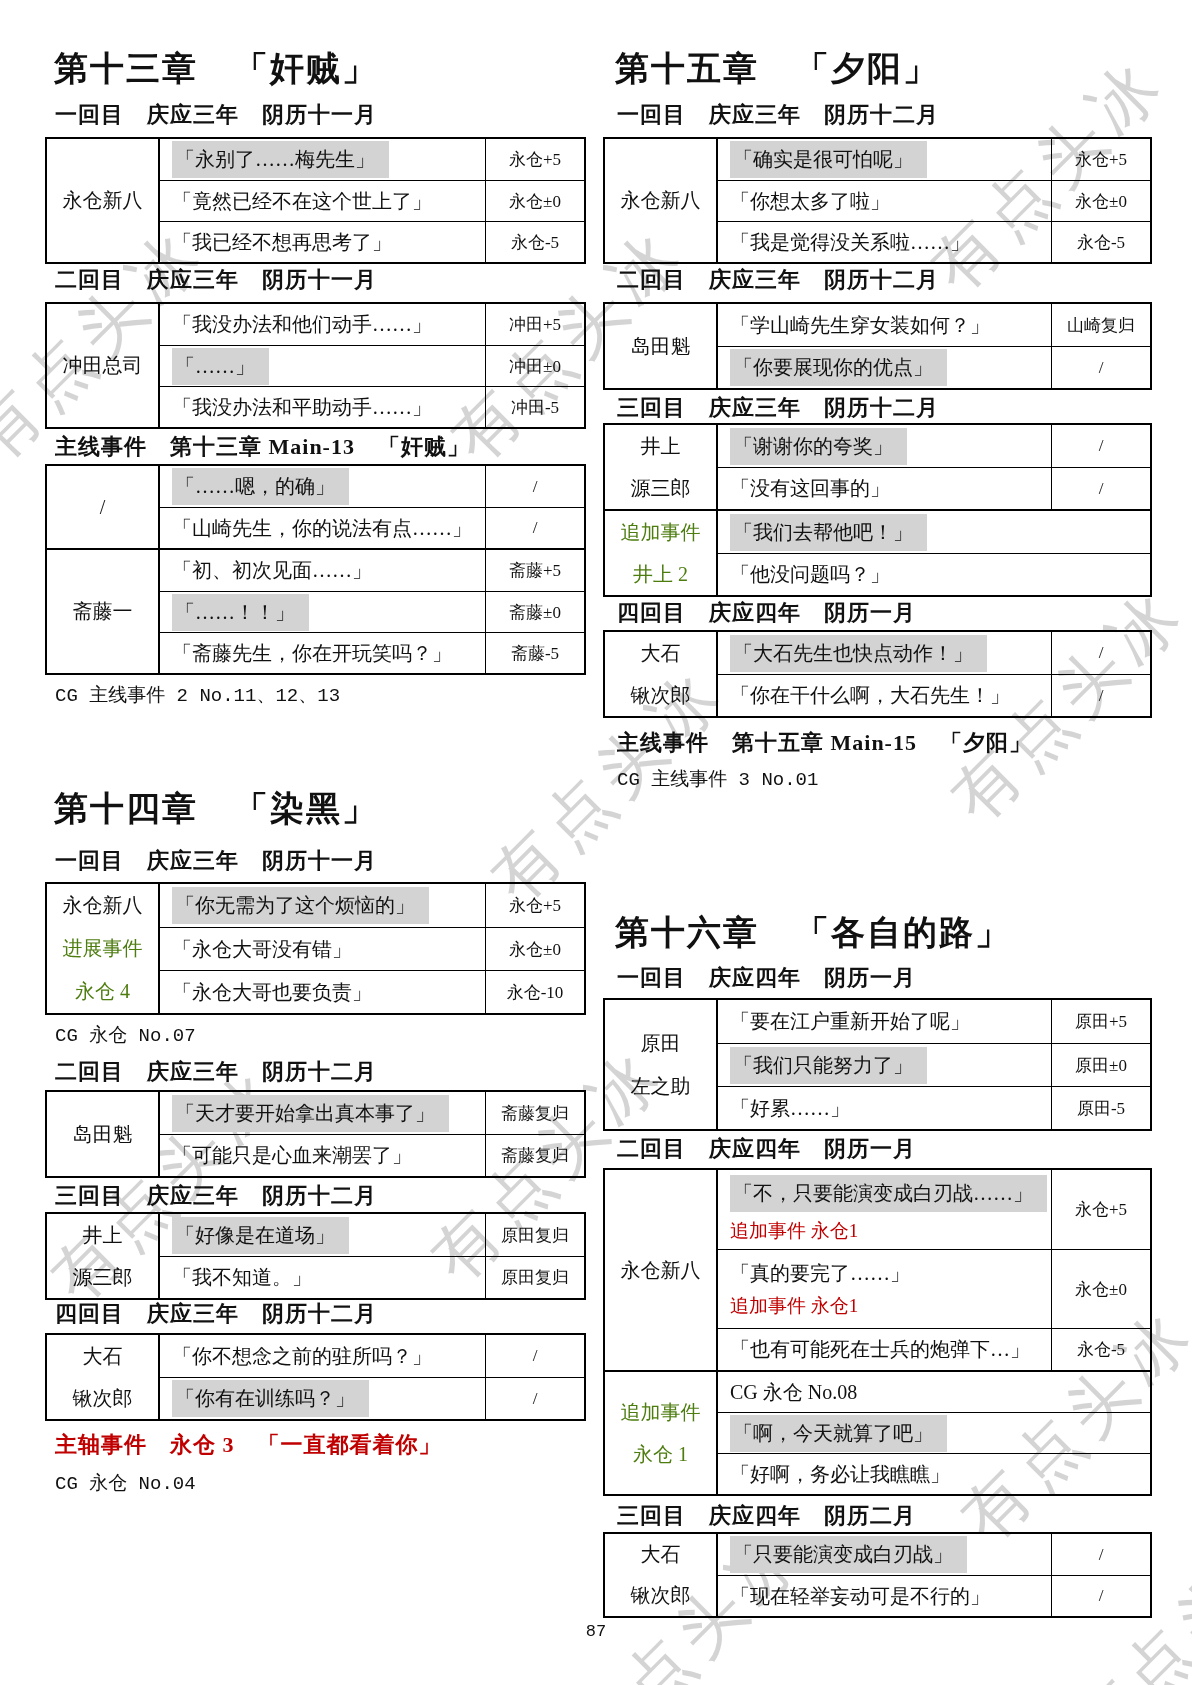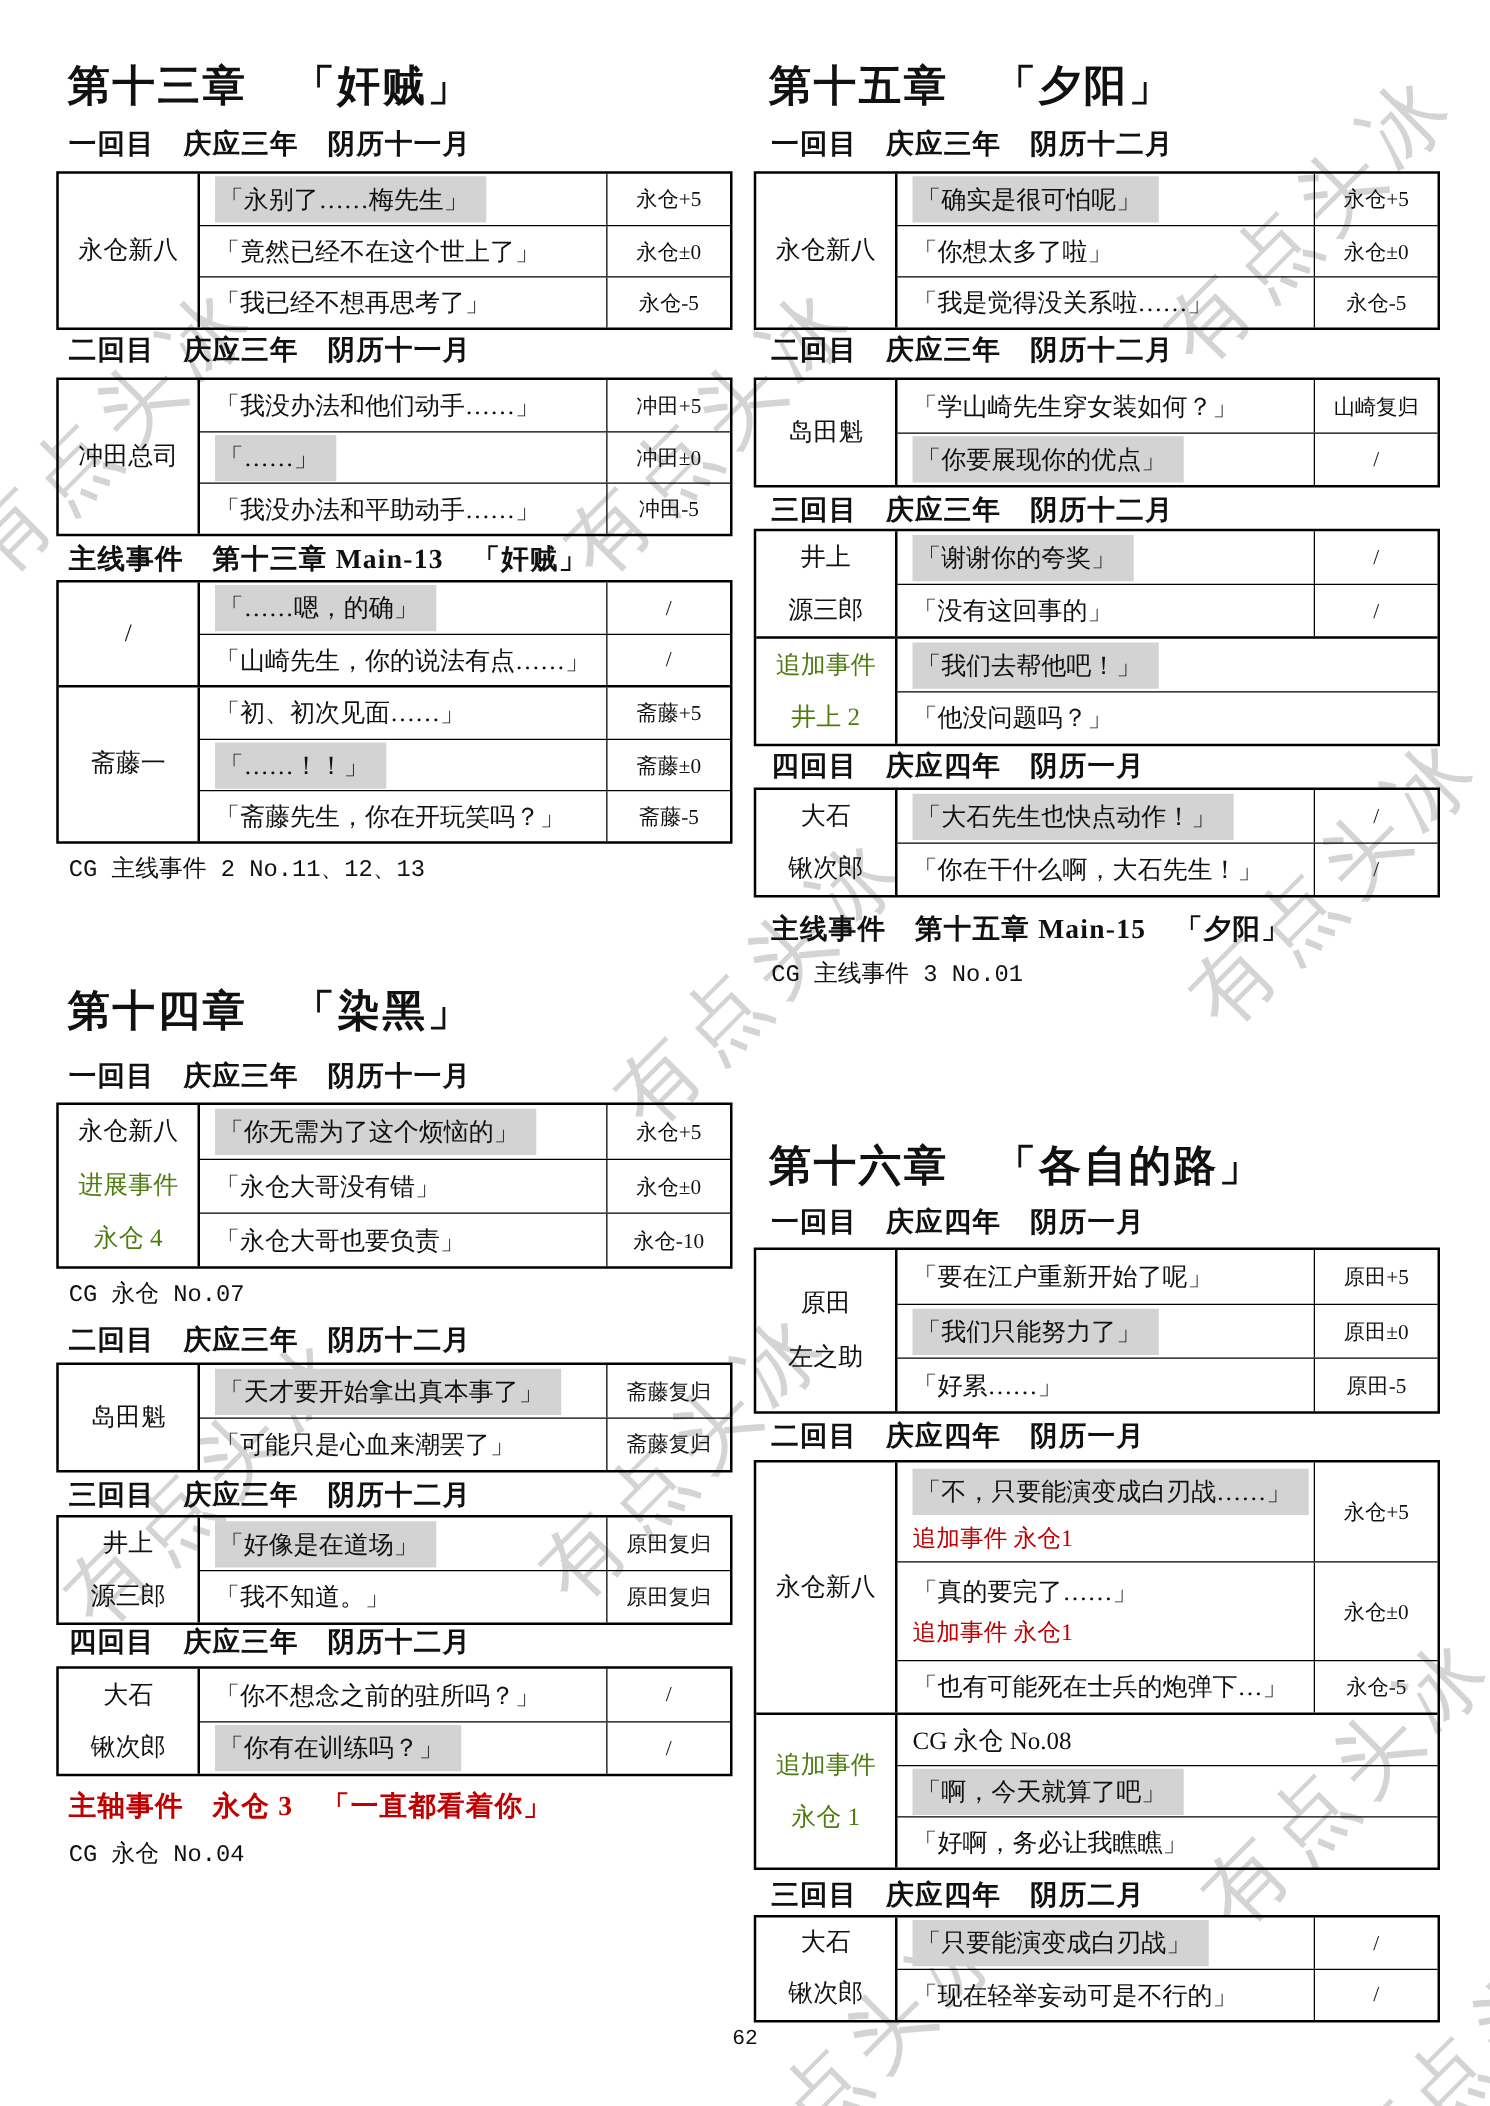--- a/index.html
+++ b/index.html
@@ -593,13 +593,13 @@
             <span>「现在轻举妄动可是不行的」</span>
           </div>
         <div class="val">
             <span>/</span>
           </div>
       </div>
     </div>
   </div>
 </div>
 
-<div class="abs pagenum" style="left:0;top:1622px">62</div>
+<div class="abs pagenum" style="left:0;top:1622px">87</div>
 
 </body></html>

